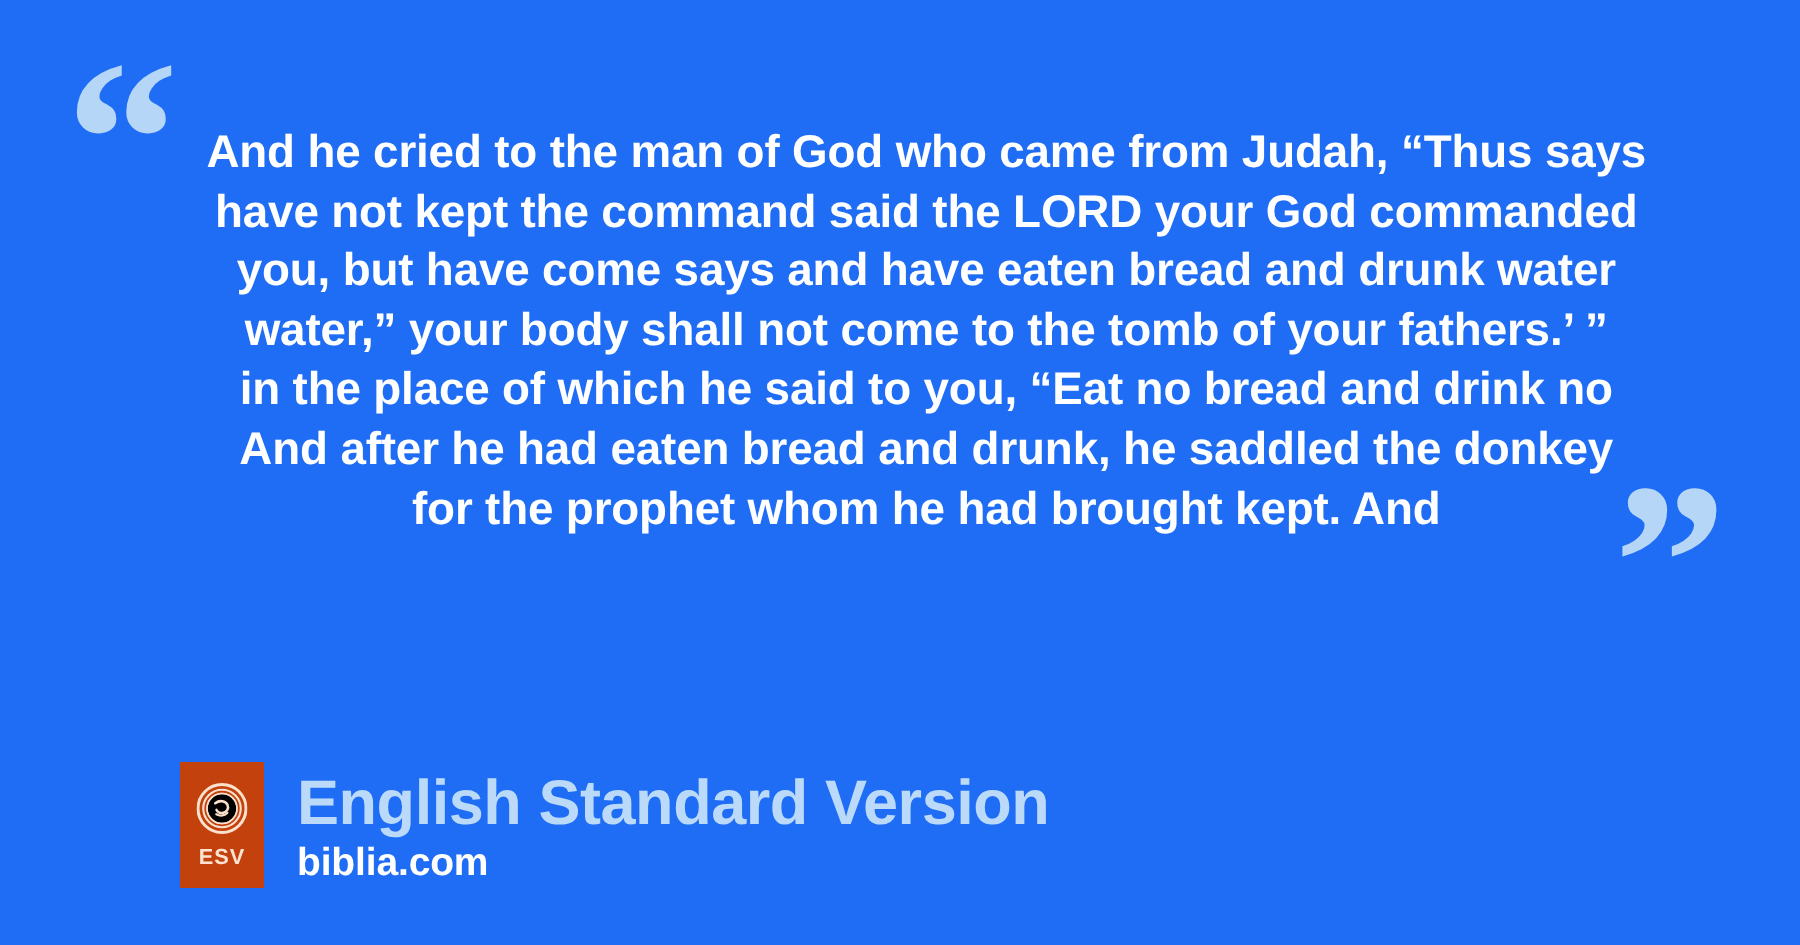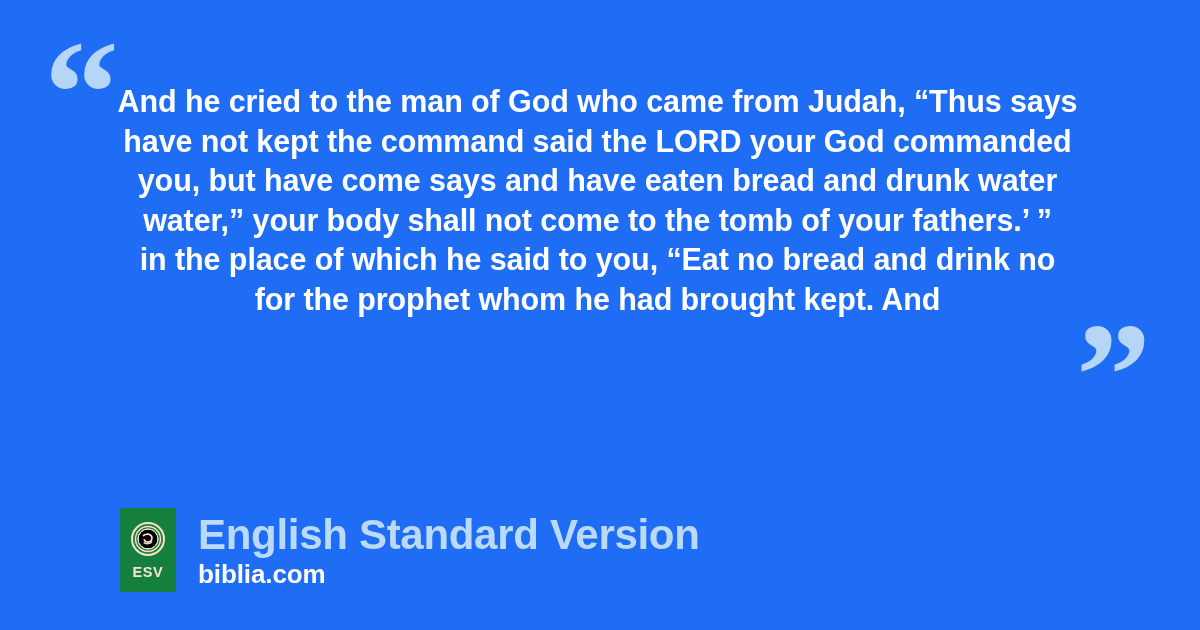--- a/index.html
+++ b/index.html
@@ -41,21 +41,21 @@
 
   .quote-mark-close {
     left: 1076px;
     top: 300px;
     font-size: 150px;
   }
 
   
   .quote-block {
     position: absolute;
-    left: 100px;
+    left: 120px;
     top: 82px;
     width: 995px;
     text-align: center;
   }
 
   .quote-line {
     display: block;
     color: #FFFFFF;
     font-family: "Liberation Sans", sans-serif;
     font-weight: 700;
@@ -70,21 +70,21 @@
     position: absolute;
     left: 120px;
     bottom: 38px;
     display: flex;
     align-items: center;
   }
 
   .esv-logo {
     width: 56px;
     height: 84px;
-    background: #15803d;
+    background: #c2410c;
     display: flex;
     flex-direction: column;
     align-items: center;
     justify-content: center;
     flex: 0 0 auto;
   }
 
   .esv-seal {
     width: 34px;
     height: 34px;
@@ -133,20 +133,21 @@
 <div class="share-card">
 
   <div class="quote-mark quote-mark-open">“</div>
 
   <div class="quote-block">
     <span class="quote-line">And he cried to the man of God who came from Judah, “Thus says</span>
     <span class="quote-line">have not kept the command said the LORD your God commanded</span>
     <span class="quote-line">you, but have come says and have eaten bread and drunk water</span>
     <span class="quote-line">water,” your body shall not come to the tomb of your fathers.’ ”</span>
     <span class="quote-line">in the place of which he said to you, “Eat no bread and drink no</span>
+    <span class="quote-line">And after he had eaten bread and drunk, he saddled the donkey</span>
     <span class="quote-line">for the prophet whom he had brought kept. And</span>
   </div>
 
   <div class="quote-mark quote-mark-close">”</div>
 
   <div class="attribution">
 
     <div class="esv-logo">
       <svg class="esv-seal" viewBox="0 0 34 34">
         <circle cx="17" cy="17" r="16" fill="none" stroke="#FBE0CC" stroke-width="2"></circle>

